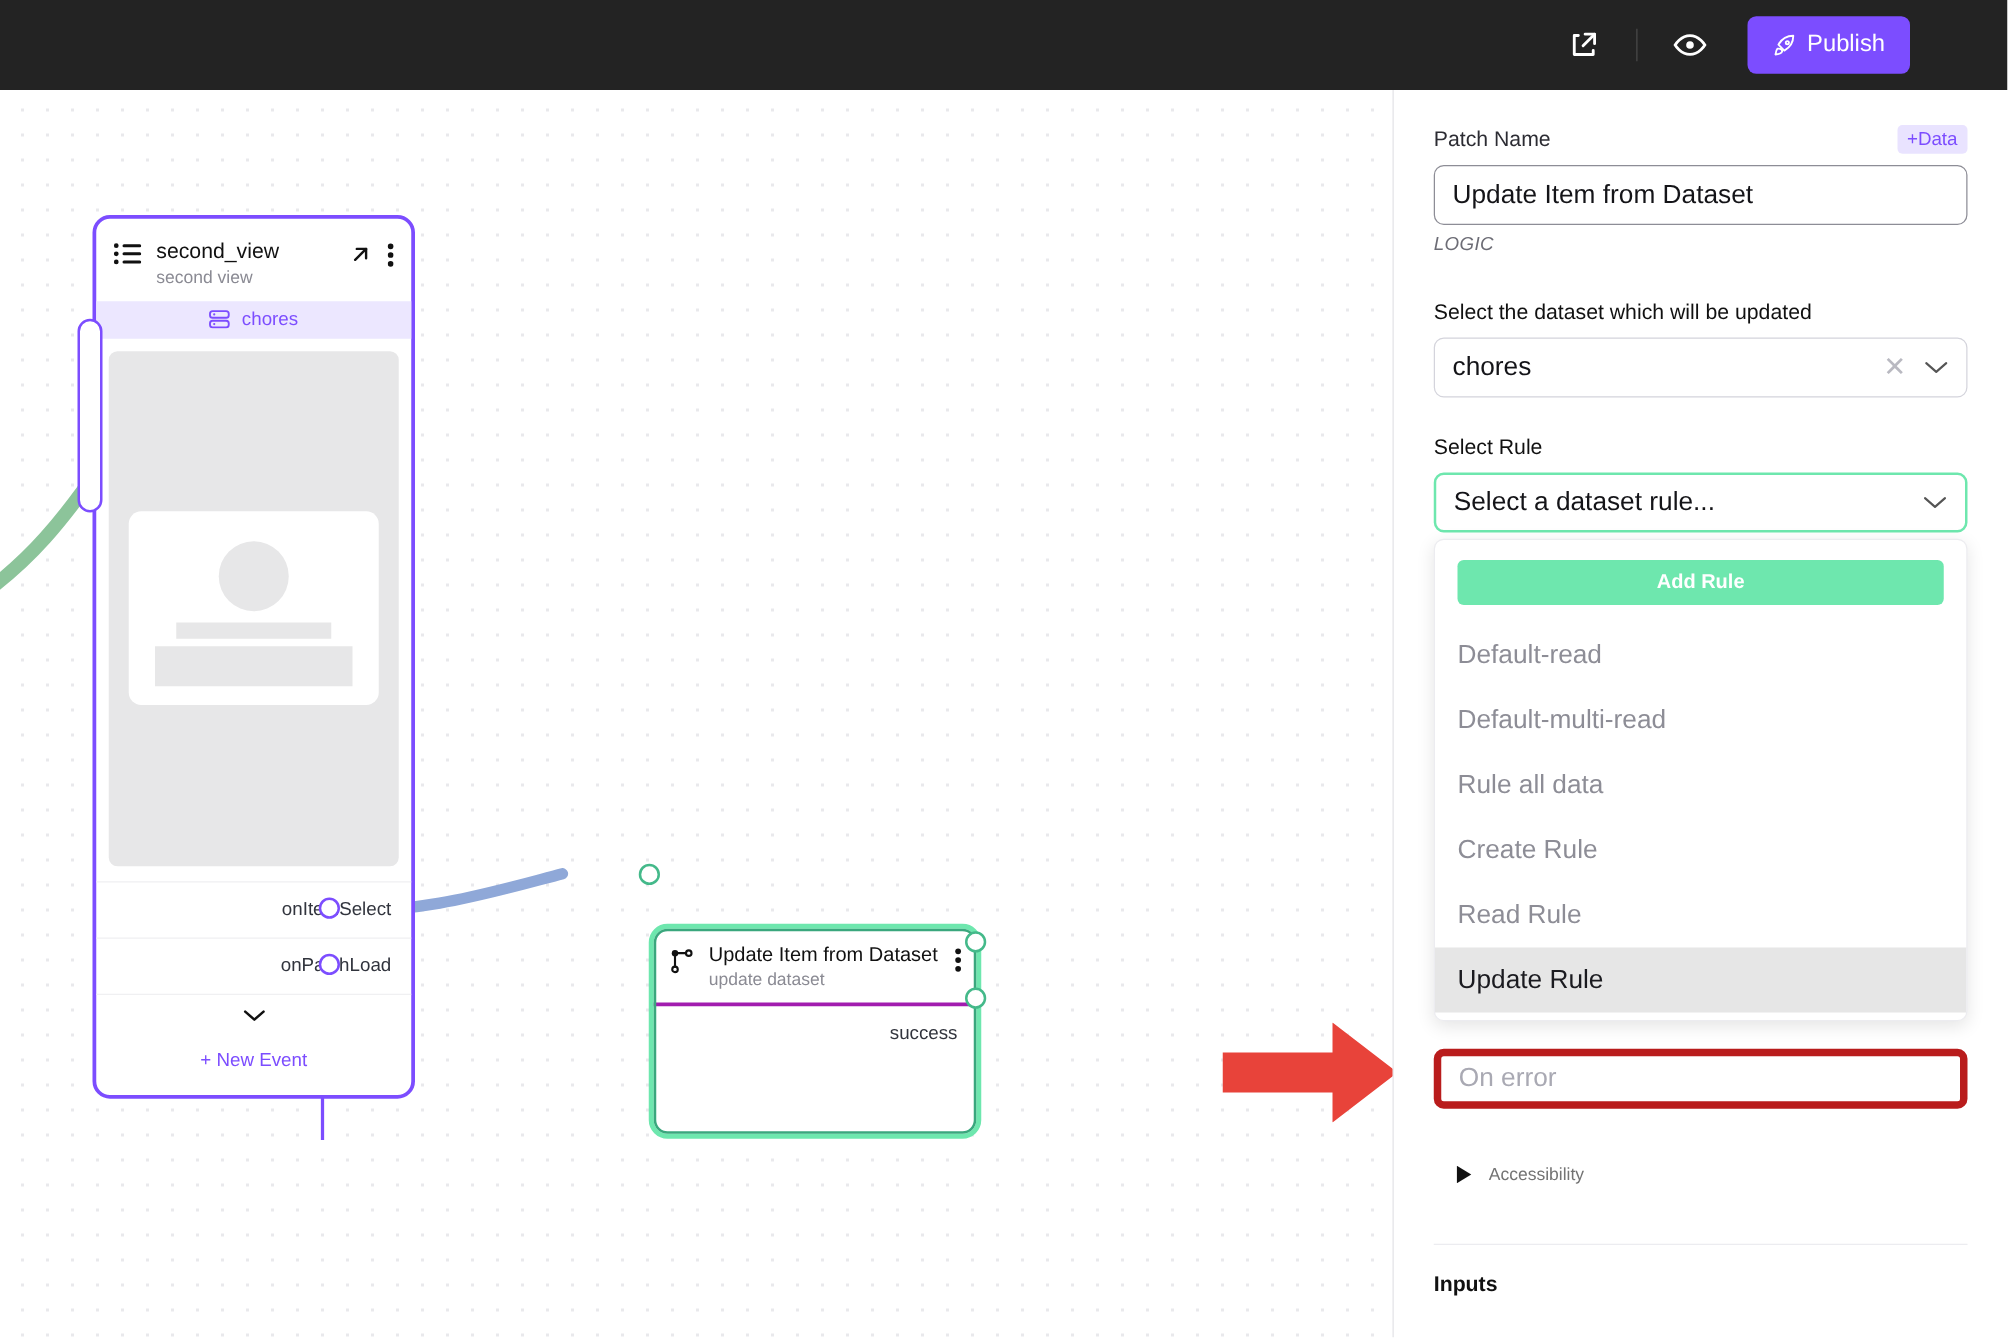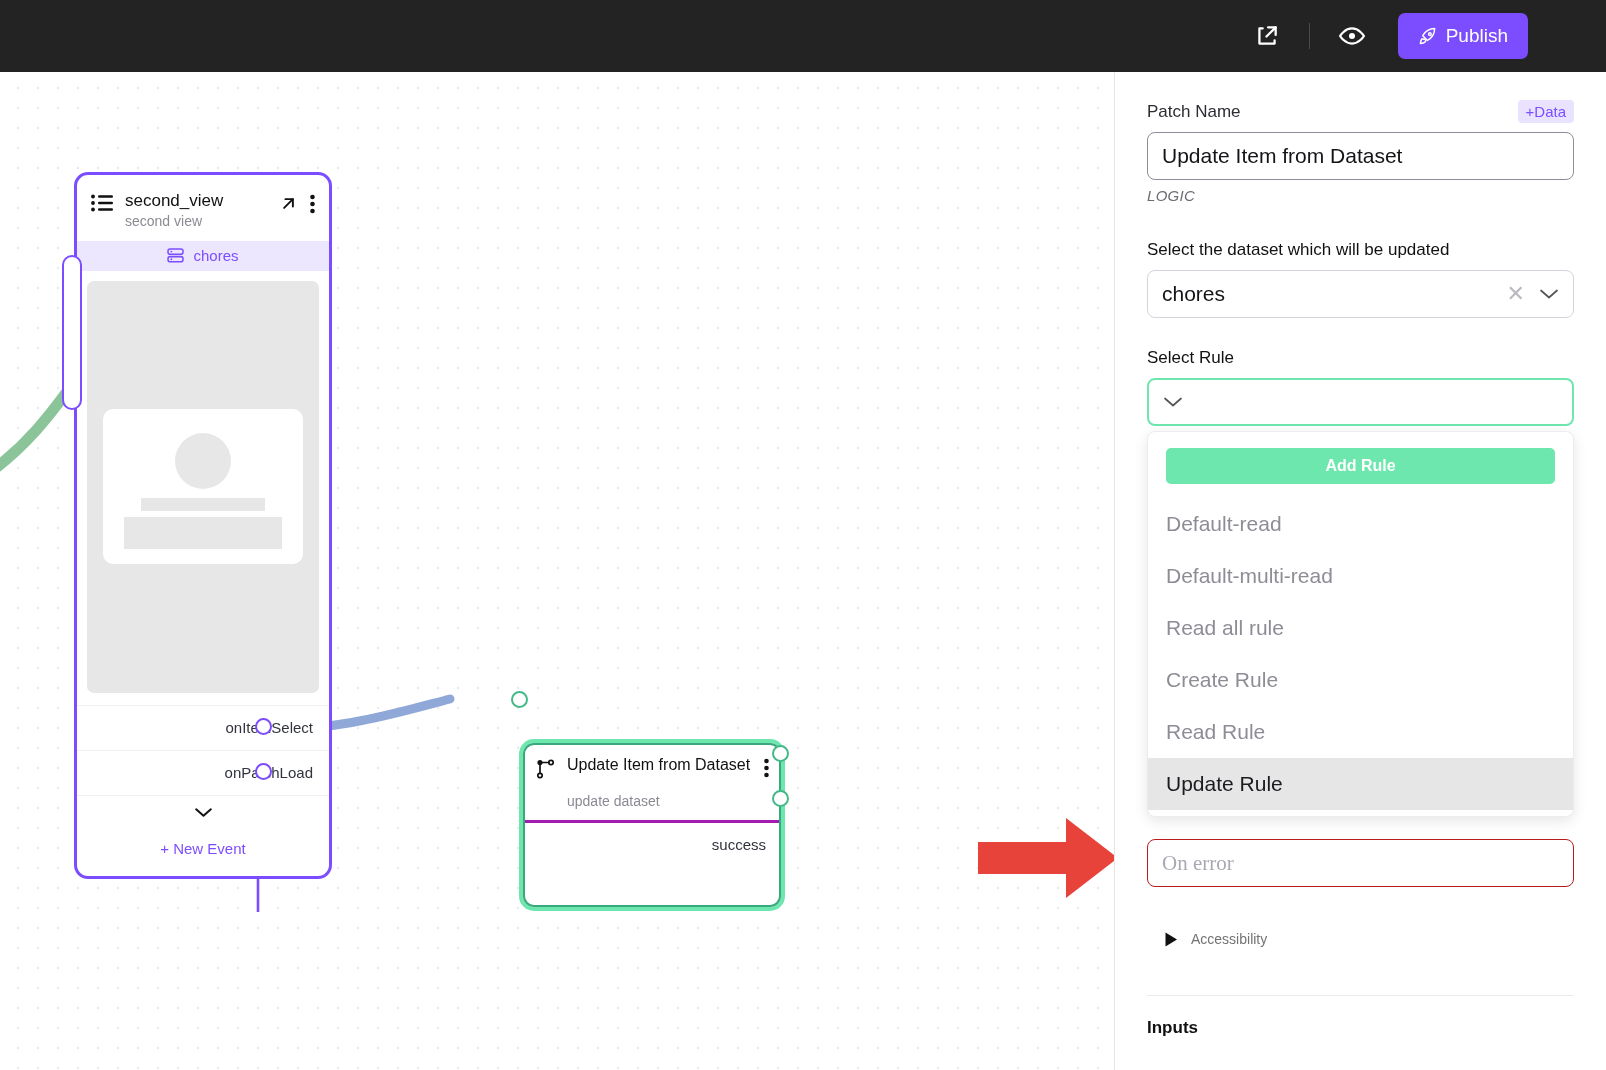--- a/index.html
+++ b/index.html
@@ -108,21 +108,21 @@
   .patch-node {
     position: absolute; left: 519px; top: 667px; width: 266px; height: 172px;
     background: #ffffff;
     border: 4px solid #6ee7ae;
     outline: 2px solid #3aa77d; outline-offset: -6px;
     border-radius: 15px; z-index: 3;
   }
   .pn-header { display: flex; align-items: flex-start; padding: 13px 12px 11px 13px; gap: 11px; }
   .pn-titles { flex: 1; }
   .pn-title { font-size: 16px; color: #111; line-height: 1.15; }
-  .pn-sub { font-size: 14px; color: #8a8a93; margin-top: 19px; }
+  .pn-sub { font-size: 14px; color: #8a8a93; margin-top: 1px; }
   .pn-row {
     height: 46px; display: flex; align-items: center; justify-content: flex-end;
     padding-right: 15px; border-top: 3px solid #a21caf;
     font-size: 15px; color: #31343d;
   }
 
   
   .red-arrow { position: absolute; left: 978px; top: 746px; z-index: 20; }
 
   
@@ -168,23 +168,23 @@
     width: calc(100% - 36px); font-family: "Liberation Sans", sans-serif;
   }
   .menu-item {
     height: 52px; display: flex; align-items: center; padding: 0 18px;
     font-size: 21px; color: #8d8d96; cursor: pointer;
   }
   .menu-item.active { background: #e6e6e6; color: #1b1b20; }
 
   .p-errinput {
     margin-top: 22px; width: 100%; height: 48px;
-    border: 1px solid #b91c1c; border-radius: 8px;
+    border: 6px solid #b91c1c; border-radius: 8px;
     font-size: 21px; color: #141418; padding: 0 14px;
-    font-family: Liberation Serif, serif; background: #fff;
+    font-family: Liberation Sans, sans-serif; background: #fff;
   }
   .p-errinput::placeholder { color: #a9a9b3; }
   .p-accordion {
     margin-top: 44px; display: flex; align-items: center; gap: 13px;
     padding-left: 18px; font-size: 14px; color: #737373; cursor: pointer;
   }
   .p-hr { margin-top: 48px; border-top: 1px solid #ececf0; }
   .p-bottom { margin-top: 22px; font-size: 17px; color: #111; font-weight: bold; }
 </style>
 </head>
@@ -357,32 +357,33 @@
       <span style="display:flex;">
         <svg width="20" height="12" viewBox="0 0 20 12" fill="none" stroke="#555" stroke-width="1.7" stroke-linecap="round" stroke-linejoin="round">
             <path d="M2 2.5l8 7 8-7"></path>
           </svg>
       </span>
     </div>
 
     <div class="p-strong" style="margin-top:30px;">Select Rule</div>
 
     <div class="p-select focused">
+      <span class="val">Select a dataset rule...</span>
       <span style="display:flex;">
         <svg width="20" height="12" viewBox="0 0 20 12" fill="none" stroke="#555" stroke-width="1.7" stroke-linecap="round" stroke-linejoin="round">
             <path d="M2 2.5l8 7 8-7"></path>
           </svg>
       </span>
     </div>
 
     <div class="menu">
       <button class="add-rule">Add Rule</button>
       <div class="menu-item">Default-read</div>
       <div class="menu-item">Default-multi-read</div>
-      <div class="menu-item">Read all rule</div>
+      <div class="menu-item">Rule all data</div>
       <div class="menu-item">Create Rule</div>
       <div class="menu-item">Read Rule</div>
       <div class="menu-item active">Update Rule</div>
     </div>
 
     <input class="p-errinput" placeholder="On error" style="">
 
     <div class="p-accordion">
       <span style="display:flex;">
         <svg width="13" height="15" viewBox="0 0 13 15" fill="#111">

